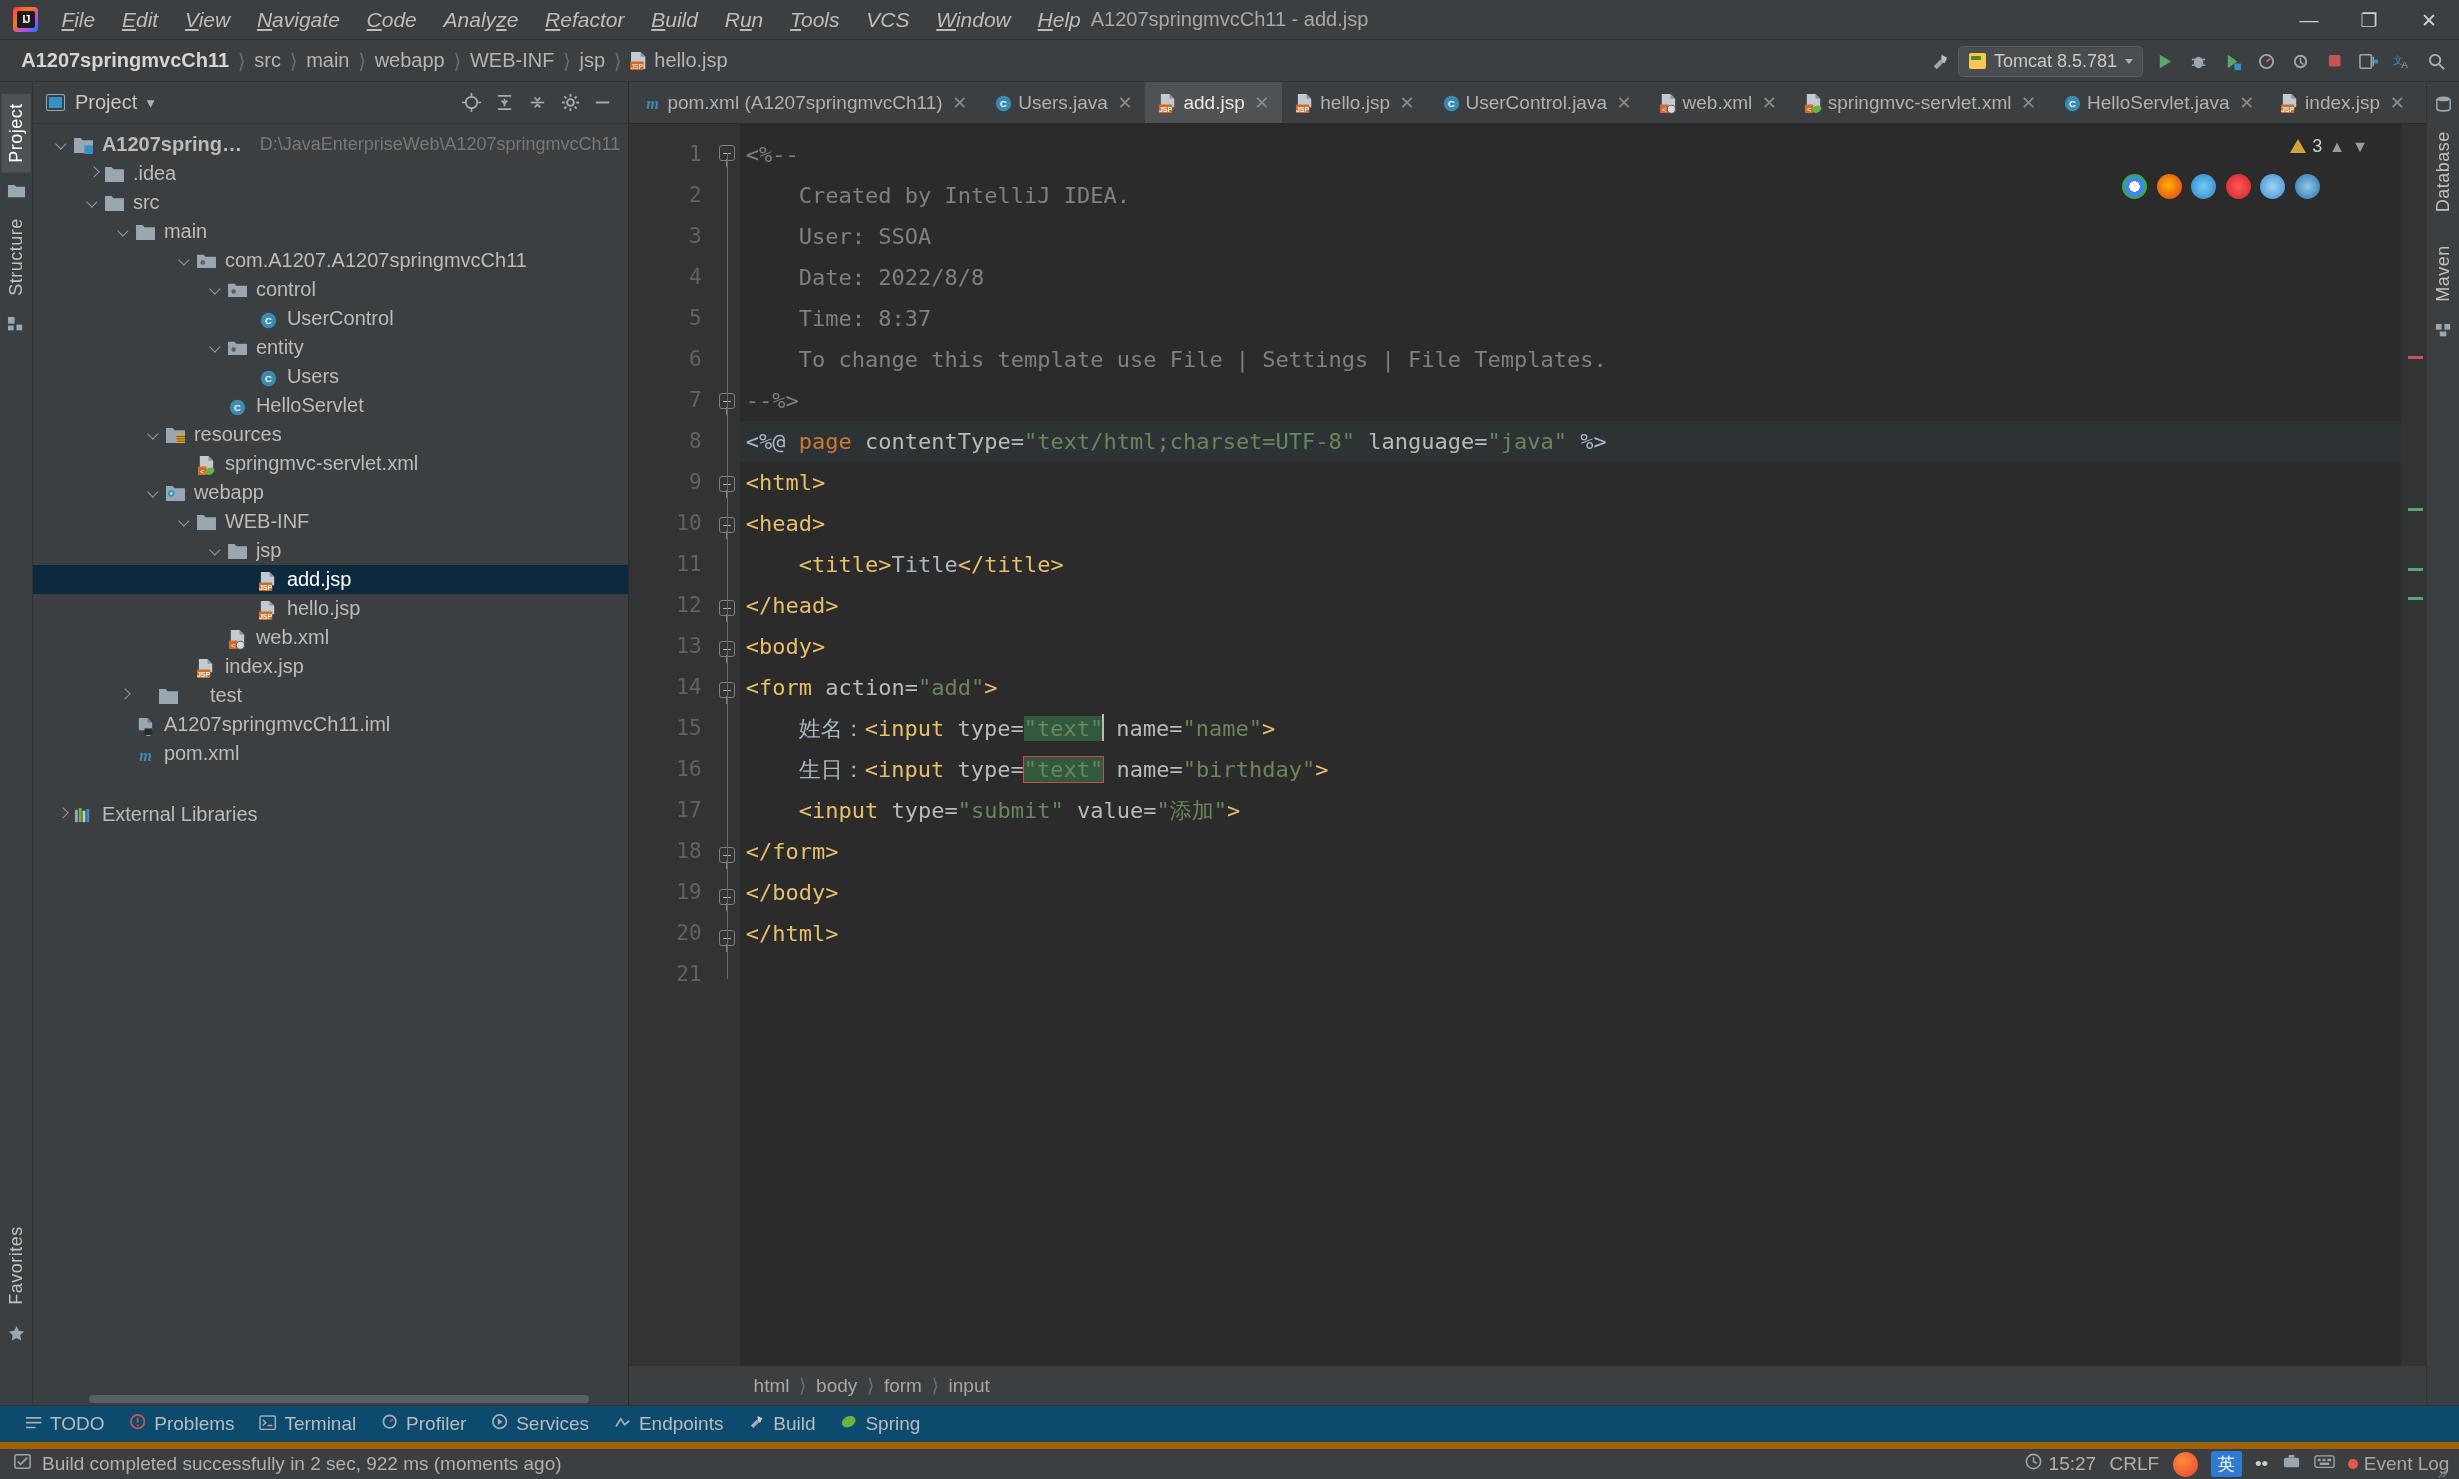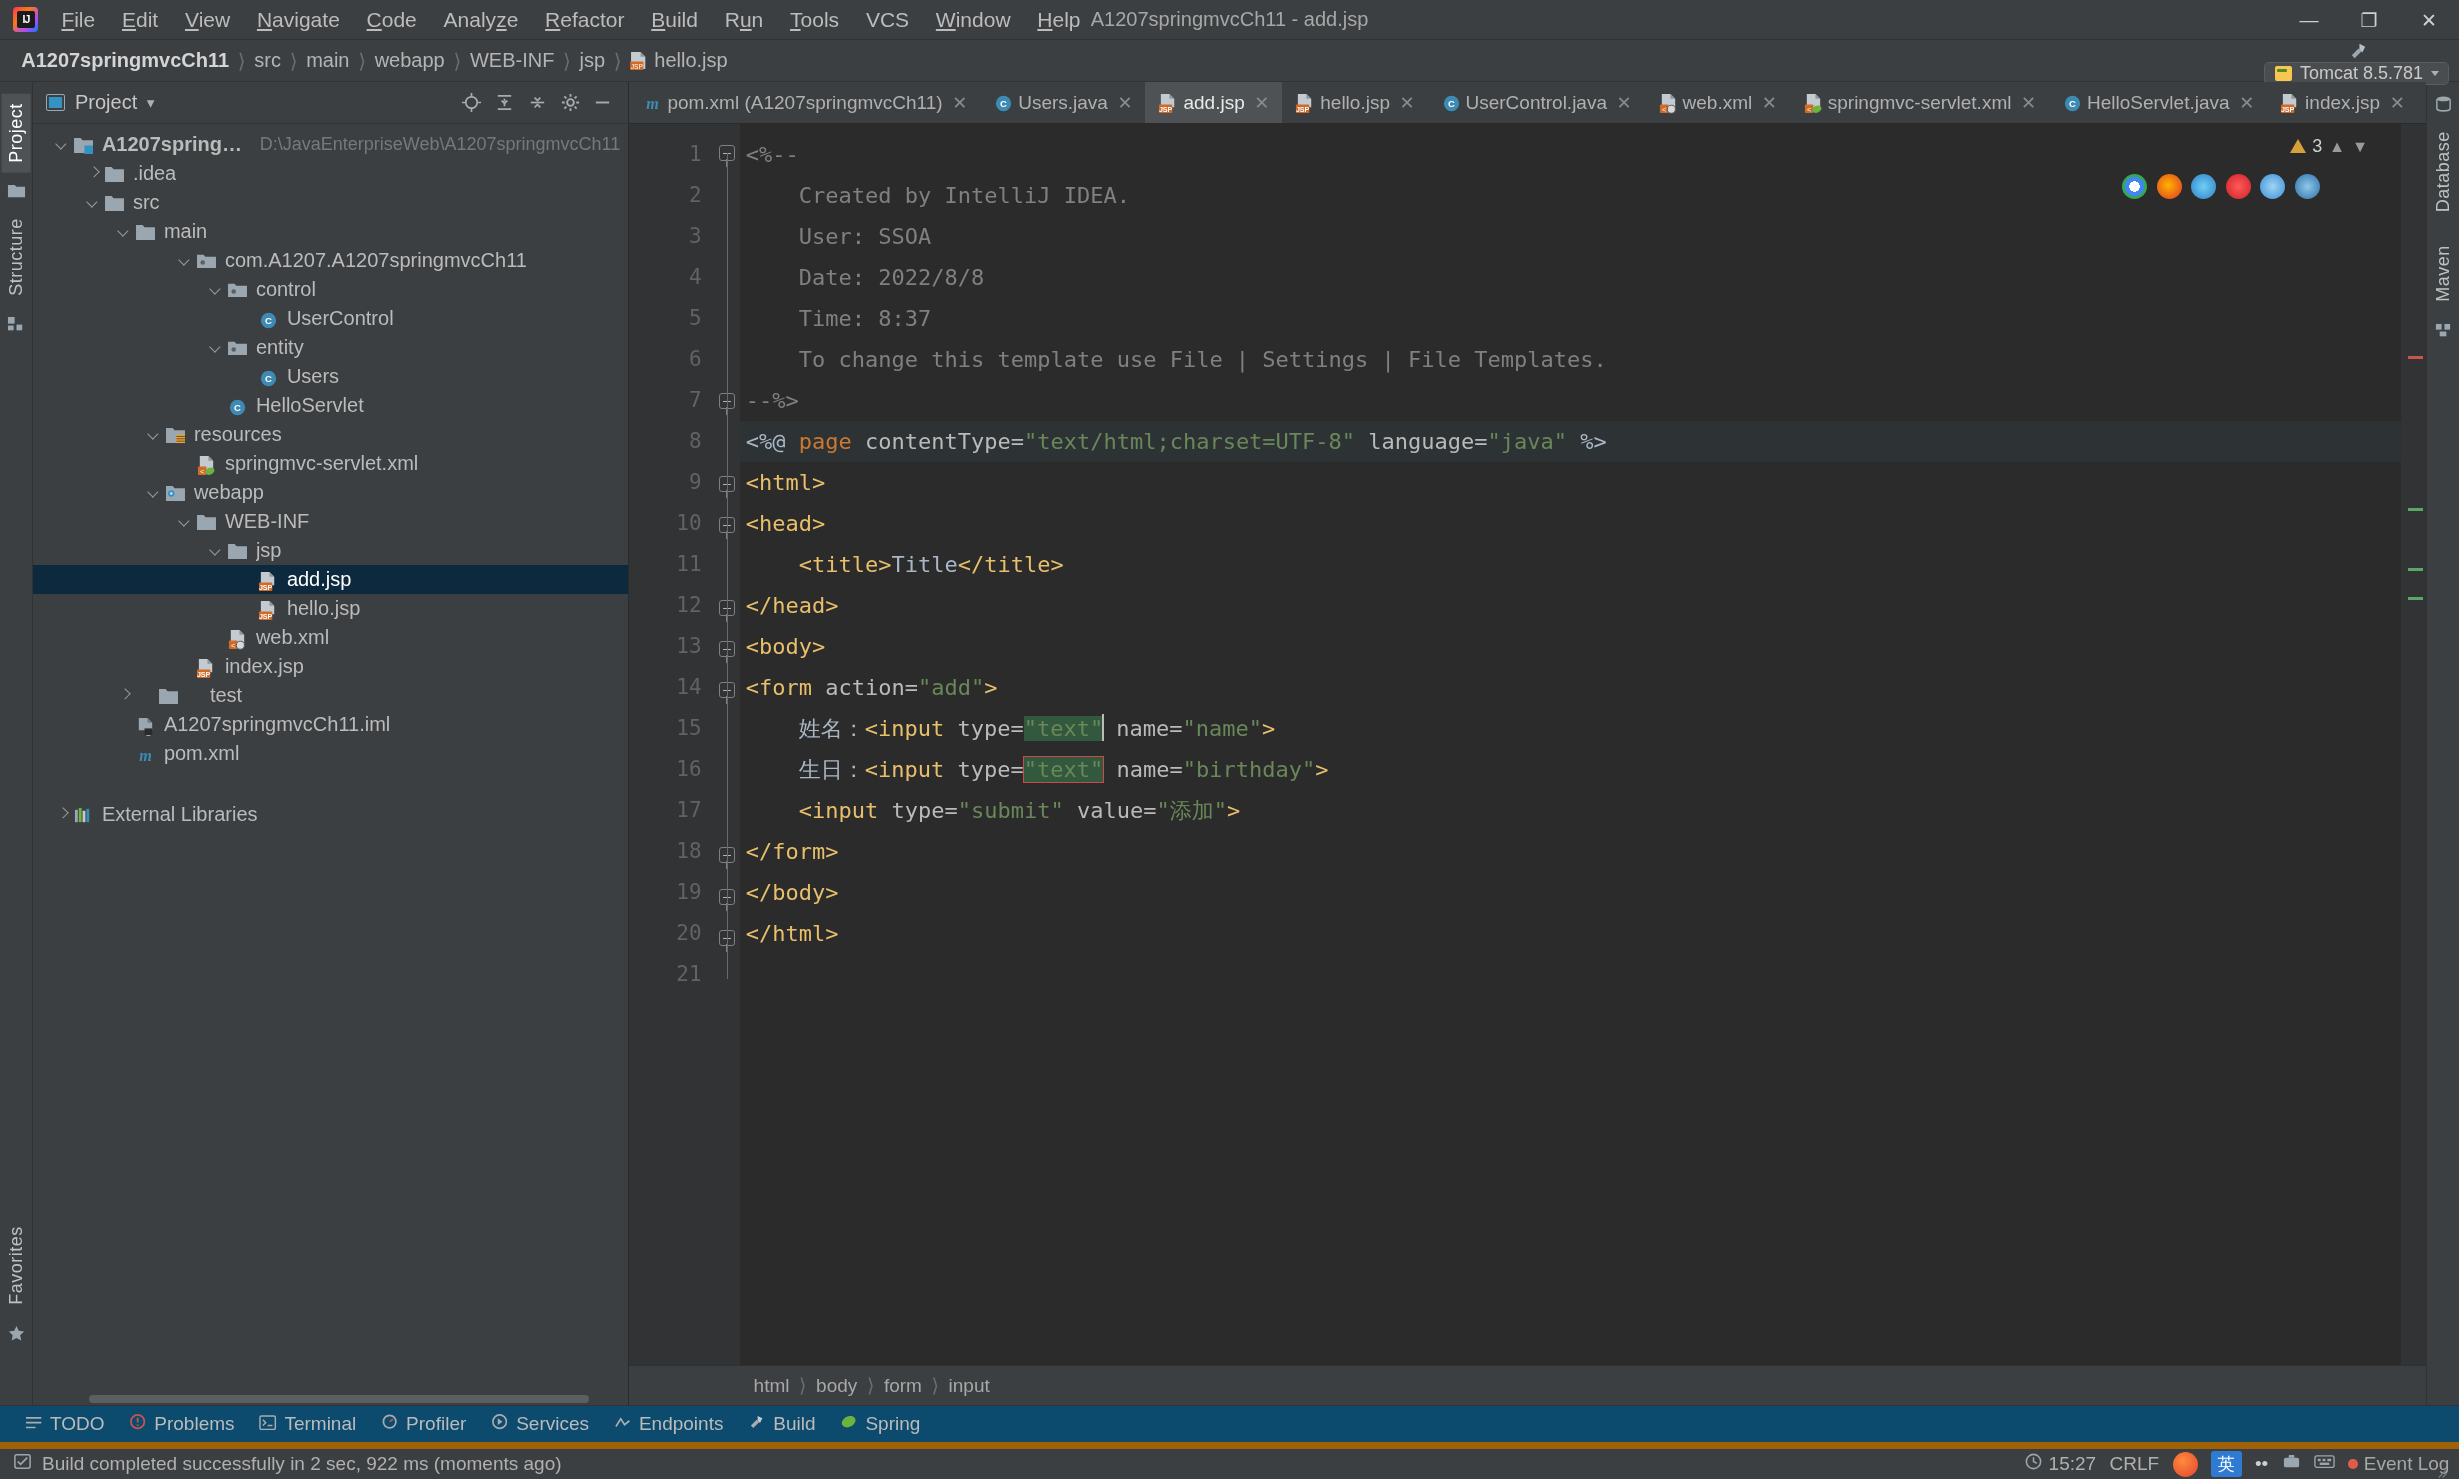--- a/index.html
+++ b/index.html
@@ -24,21 +24,21 @@
     border-radius: 3.8px;
     background: linear-gradient(135deg, #fe315d 0%, #f97a12 35%, #b24bf3 70%, #087cfa 100%);
     position: relative; flex: 0 0 auto;
   }
   .ij-logo::after {
     content: "IJ"; position: absolute; inset: 3.8px;
     background: #1b1b1b; color: #fff; border-radius: 1.9px;
     font-size: 10.6px; font-weight: bold; line-height: 17.3px; text-align: center;
     letter-spacing: -1px;
   }
-  .menubar { display: flex; align-items: flex-start; gap: 0px; }
+  .menubar { display: flex; align-items: flex-start; gap: 0px; font-style: italic; }
   .menu-item {
     padding: 3.8px 13.4px; font-size: 21px; color: #bcbcbc; cursor: default;
     line-height: 27px; white-space: nowrap;
   }
   .menu-item u { text-decoration: underline; }
   .win-title {
     position: absolute; left: 50%; transform: translateX(-50%);
     font-size: 20px; color: #a7a7a7; white-space: nowrap;
   }
   .win-buttons { position: absolute; right: 0; top: 0; display: flex; height: 40px; }
@@ -55,21 +55,21 @@
   }
   .crumbs { display: flex; align-items: center; gap: 0px; }
   .crumb {
     font-size: 20px; color: #b4b4b4; padding: 1.9px 5.8px; white-space: nowrap;
     display: flex; align-items: center; gap: 6.7px;
   }
   .crumb.first { font-weight: bold; color: #d4d4d4; }
   .crumb-sep { color: #6d6d6d; font-size: 20px; padding: 0 2.9px; }
   .navbar-right {
     position: absolute; right: 5.8px; top: 0; height: 42px;
-    display: flex; align-items: center; gap: 1px; flex-direction: column;
+    display: flex; align-items: center; gap: 1px;
   }
   .tool-ico {
     width: 33px; height: 33px; display: flex; align-items: center; justify-content: center;
     font-size: 18px; color: #afb1b3; border-radius: 3.8px;
   }
   .run-config {
     display: flex; align-items: center; gap: 7.7px;
     background: #4a4d4f; border: 1px solid #5a5d5f; border-radius: 4.8px;
     height: 31px; padding: 0 9.6px; font-size: 18px; color: #c9c9c9; margin-right: 3.8px;
   }

